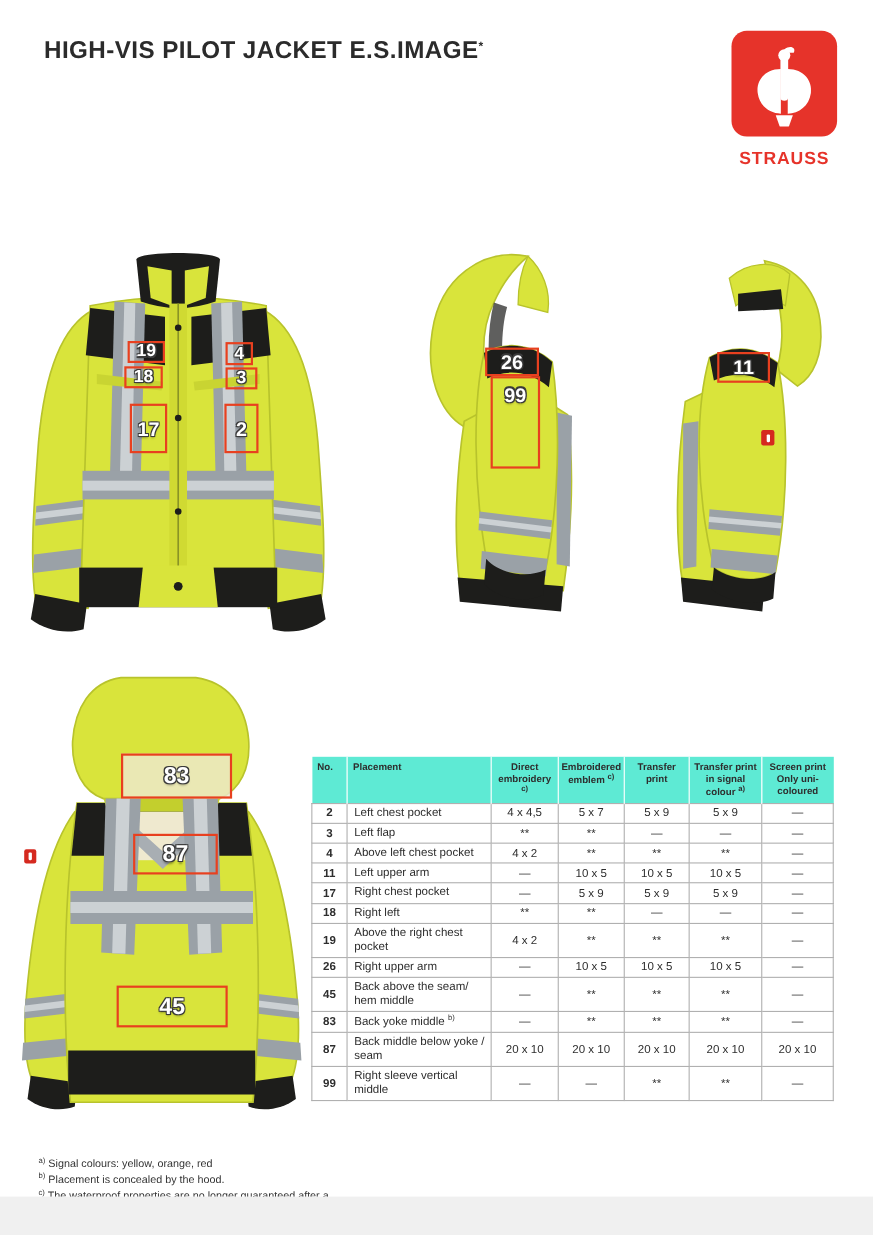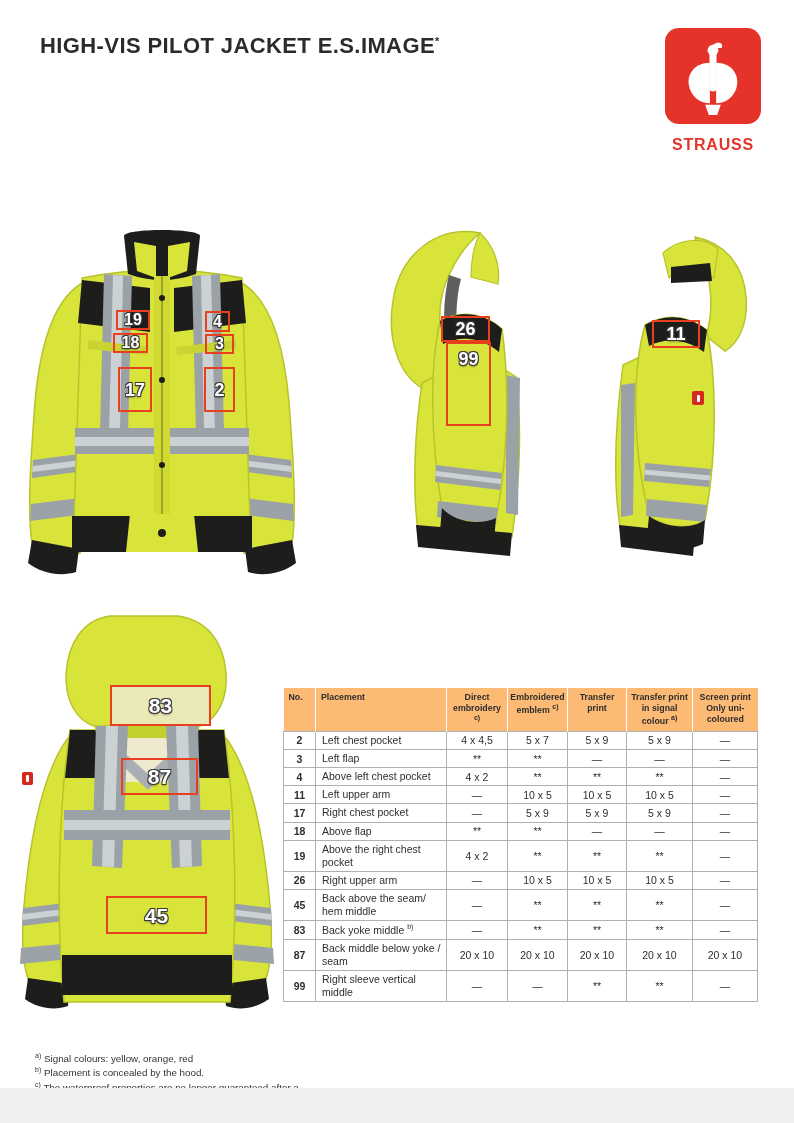--- a/index.html
+++ b/index.html
@@ -60,21 +60,21 @@
     position:absolute; left:283px; top:688px; width:474px;
     border-collapse:collapse; table-layout:fixed;
   }
   .ptable th, .ptable td { font-weight:normal; }
   .ptable .redhead {
     background:#e0342b; color:#fff; font-weight:bold; font-size:10.5px;
     line-height:1.3; text-align:center; padding:4px 2px; height:36px;
   }
   .ptable .redhead.gapL { border-right:3px solid #ffffff; }
   .ptable .subhead {
-    background:#fdba74; color:#2e2e2e; font-weight:bold; font-size:8.8px;
+    background:#5eead4; color:#2e2e2e; font-weight:bold; font-size:8.8px;
     line-height:1.25; text-align:center; vertical-align:top; padding:4px 2px;
     border-left:1px solid #ffffff; height:40px;
   }
   .ptable .subhead:first-child { border-left:none; }
   .ptable .subhead.al { text-align:left; padding-left:5px; }
   .ptable .subhead sup { font-size:7px; }
   .ptable td {
     border:1px solid #b0b0b0; background:#fff; font-size:10.5px;
     padding:2px 4px; height:18px; vertical-align:middle;
   }
@@ -354,21 +354,21 @@
         <td class="no">17</td>
         <td class="pl">Right chest pocket</td>
         <td class="v">—</td>
         <td class="v">5 x 9</td>
         <td class="v">5 x 9</td>
         <td class="v">5 x 9</td>
         <td class="v">—</td>
       </tr>
       <tr>
         <td class="no">18</td>
-        <td class="pl">Above flap</td>
+        <td class="pl">Right left</td>
         <td class="v">**</td>
         <td class="v">**</td>
         <td class="v">—</td>
         <td class="v">—</td>
         <td class="v">—</td>
       </tr>
       <tr>
         <td class="no">19</td>
         <td class="pl">Above the right chest pocket</td>
         <td class="v">4 x 2</td>

